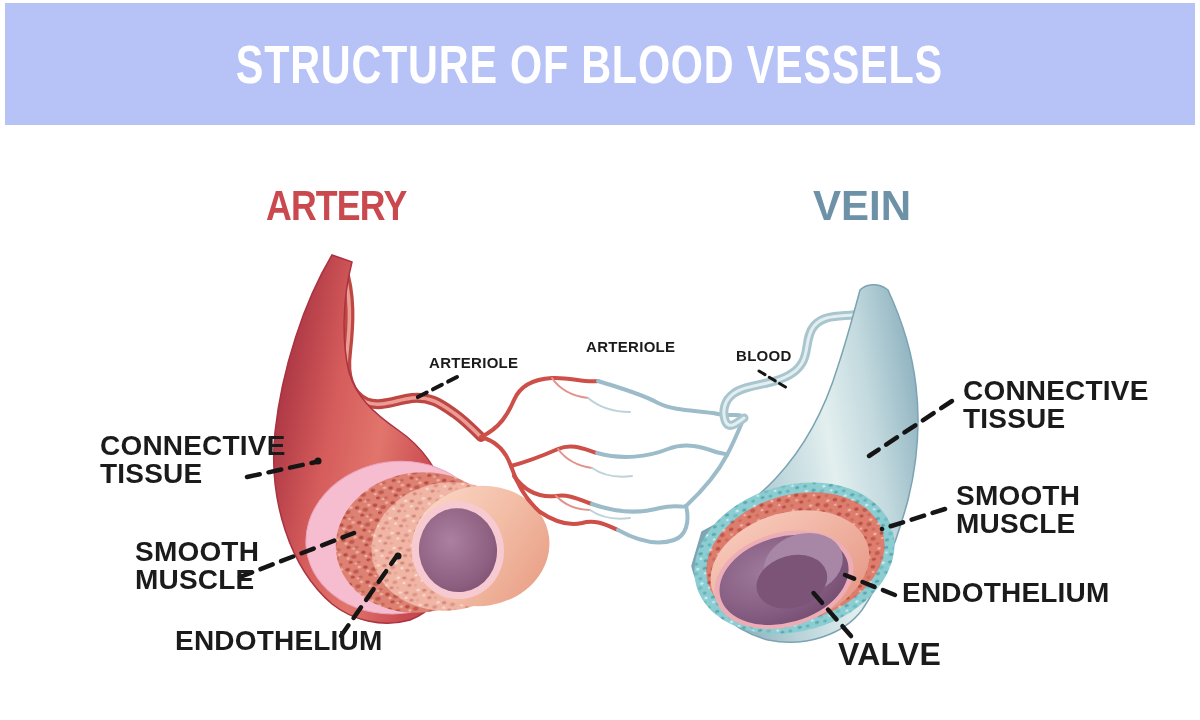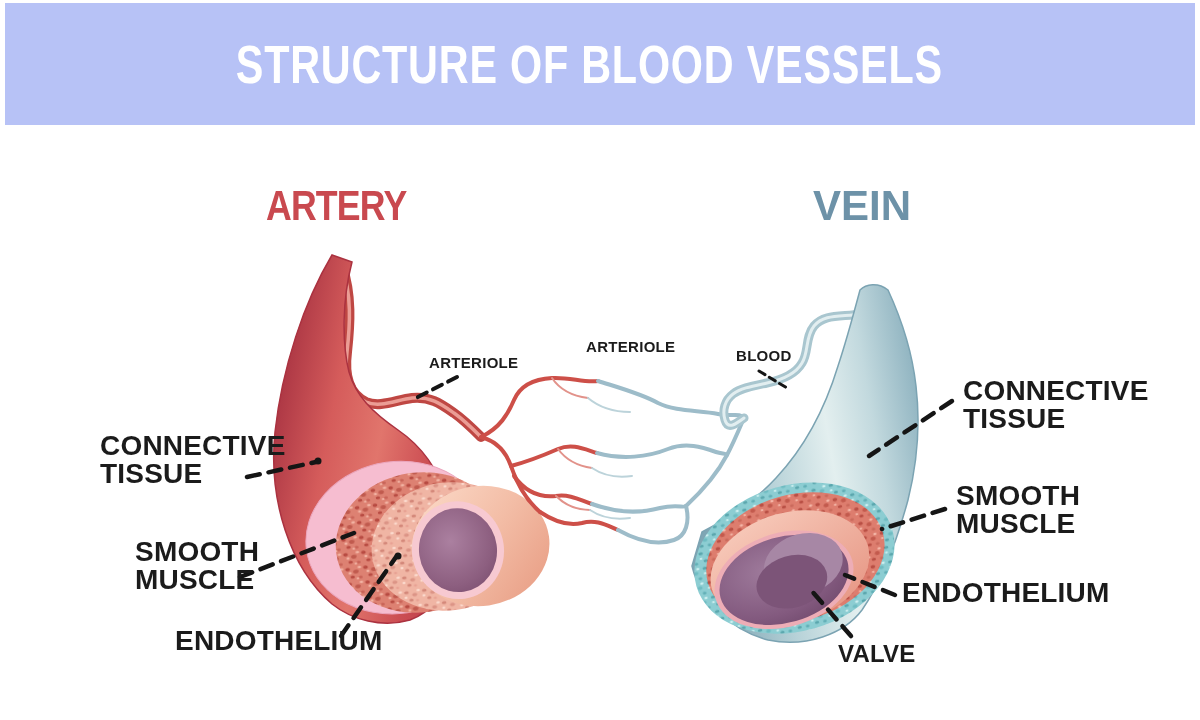--- a/index.html
+++ b/index.html
@@ -21,21 +21,21 @@
     position:absolute;font-weight:bold;font-size:42px;letter-spacing:-1px;
     transform:scaleX(0.85);transform-origin:left center;white-space:nowrap;
   }
   .heading.artery{left:266px;top:182px;color:#c9494f;}
   .heading.vein{left:813px;top:182px;color:#6d92a8;transform:none;letter-spacing:0;}
   .lbl{
     position:absolute;color:#1b1b1b;font-weight:bold;font-size:28px;line-height:28px;
     white-space:nowrap;letter-spacing:0.2px;
   }
   .lbl.small{font-size:15px;line-height:18px;letter-spacing:0.3px;}
-  .lbl.valve{font-size:24px;}
+  .lbl.valve{font-size:32px;}
 </style>
 </head>
 <body>
 
 <div id="stage">
 
   <svg id="art" viewBox="0 0 1200 720">
     <defs>
       <linearGradient id="gradArtery" gradientUnits="userSpaceOnUse" x1="265" y1="430" x2="470" y2="470">
         <stop offset="0" stop-color="#a83342"></stop>

